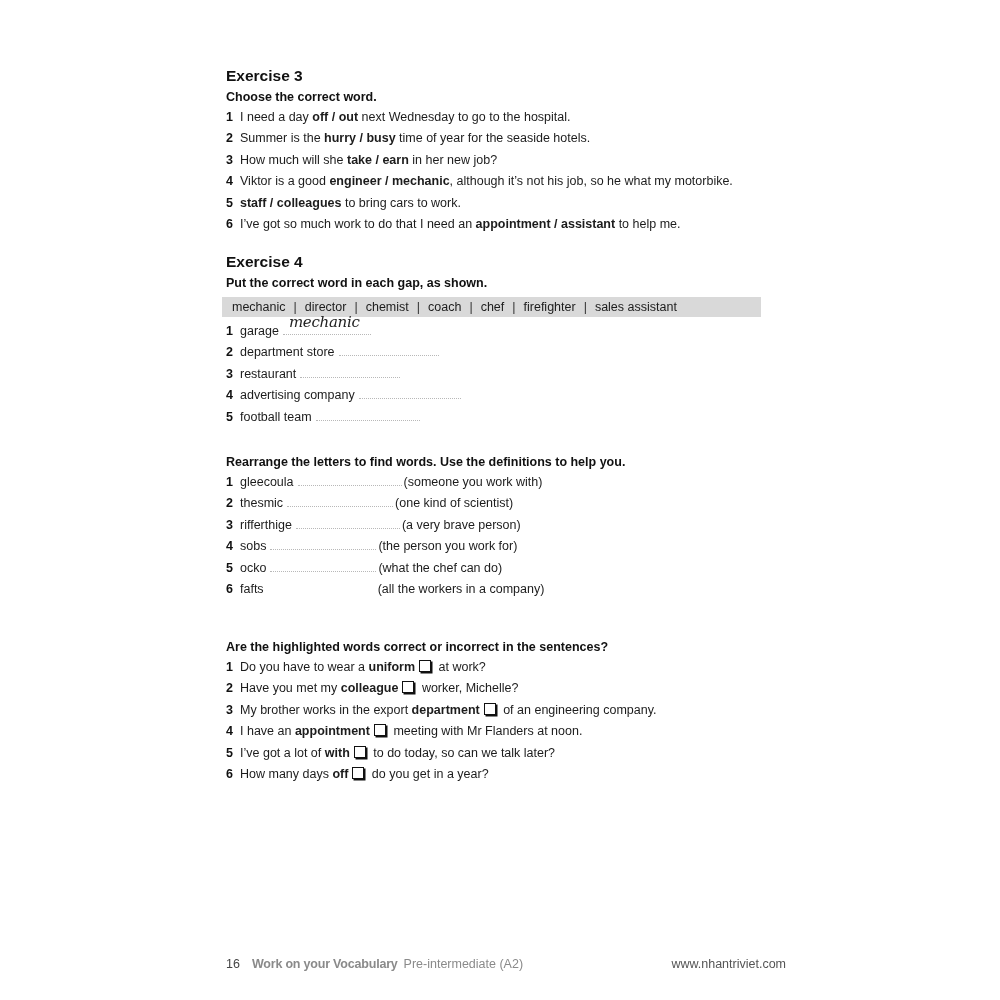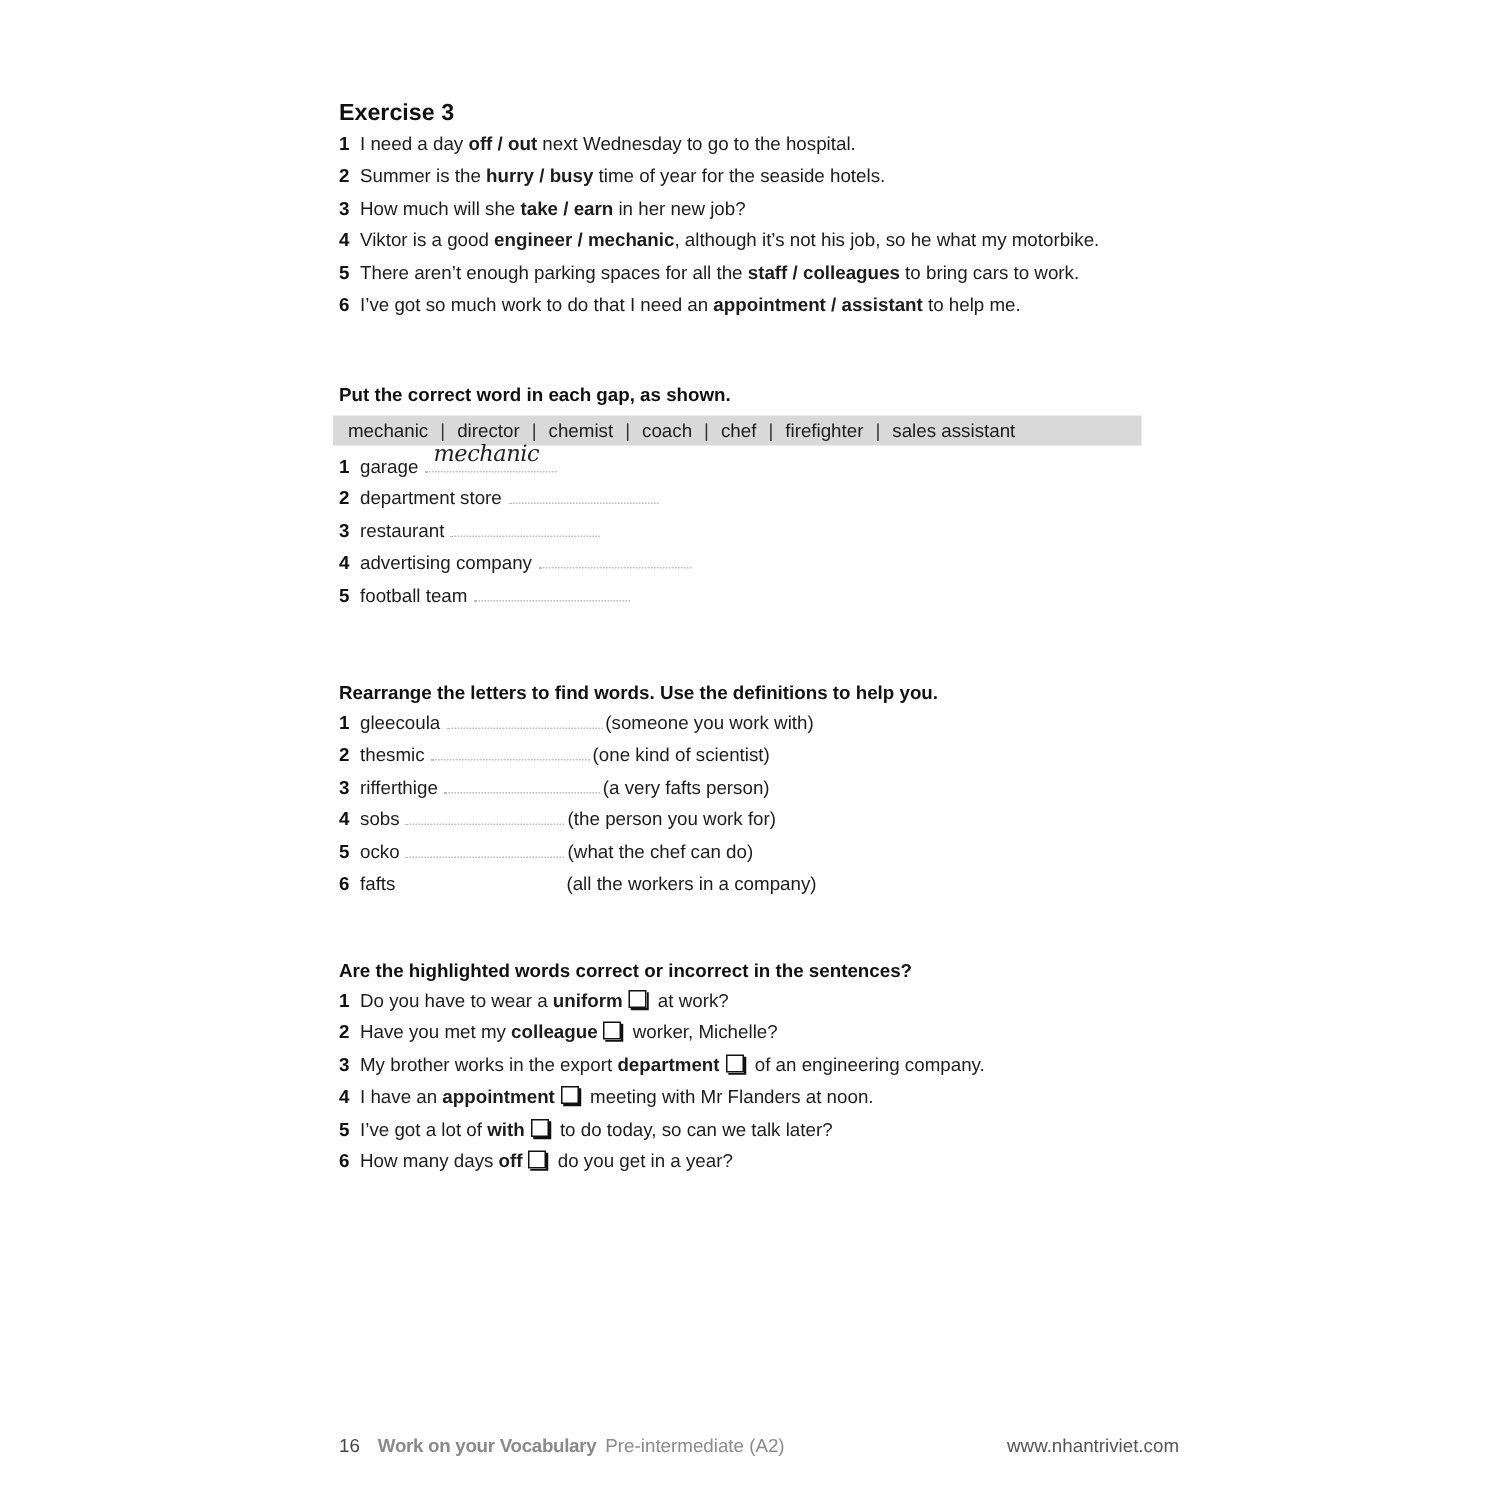--- a/index.html
+++ b/index.html
@@ -48,20 +48,21 @@
     .footer .level { color: #8a8a8a; }
     .footer .url { margin-left: auto; color: #555; }
   </style>
 </head>
 <body>
 
 <div class="page">
 
   <section class="exercise" style="top:66px;">
     <h2 class="ex-title">Exercise 3</h2>
+    <p class="ex-instr">Choose the correct word.</p>
     <div id="ex3-items">
       <div class="item">
         <span class="num">1</span>
         <span style="white-space:pre">I need a day </span>
           <b>off / out</b>
           <span style="white-space:pre"> next Wednesday to go to the hospital.</span>
       </div>
       <div class="item">
         <span class="num">2</span>
         <span style="white-space:pre">Summer is the </span>
@@ -75,34 +76,34 @@
           <span style="white-space:pre"> in her new job?</span>
       </div>
       <div class="item">
         <span class="num">4</span>
         <span style="white-space:pre">Viktor is a good </span>
           <b>engineer / mechanic</b>
           <span style="white-space:pre">, although it’s not his job, so he what my motorbike.</span>
       </div>
       <div class="item">
         <span class="num">5</span>
-        <span style="white-space:pre">There aren’t enough parking spaces for all the </span>
           <b>staff / colleagues</b>
           <span style="white-space:pre"> to bring cars to work.</span>
       </div>
       <div class="item">
         <span class="num">6</span>
         <span style="white-space:pre">I’ve got so much work to do that I need an </span>
           <b>appointment / assistant</b>
           <span style="white-space:pre"> to help me.</span>
       </div>
     </div>
   </section>
 
   <section class="exercise" style="top:252px;">
+    <h2 class="ex-title">Exercise 4</h2>
     <p class="ex-instr">Put the correct word in each gap, as shown.</p>
     <div class="wordbox">
       <span class="w">mechanic</span>
       <span class="sep">|</span>
       <span class="w">director</span>
       <span class="sep">|</span>
       <span class="w">chemist</span>
       <span class="sep">|</span>
       <span class="w">coach</span>
       <span class="sep">|</span>
@@ -155,21 +156,21 @@
       <div class="item">
         <span class="num">2</span>
         <span>thesmic</span>
         <span class="gap" style="width:106px;"></span>
         <span class="def">(one kind of scientist)</span>
       </div>
       <div class="item">
         <span class="num">3</span>
         <span>rifferthige</span>
         <span class="gap" style="width:104px;"></span>
-        <span class="def">(a very fafts person)</span>
+        <span class="def">(a very brave person)</span>
       </div>
       <div class="item">
         <span class="num">4</span>
         <span>sobs</span>
         <span class="gap" style="width:106px;"></span>
         <span class="def">(the person you work for)</span>
       </div>
       <div class="item">
         <span class="num">5</span>
         <span>ocko</span>

